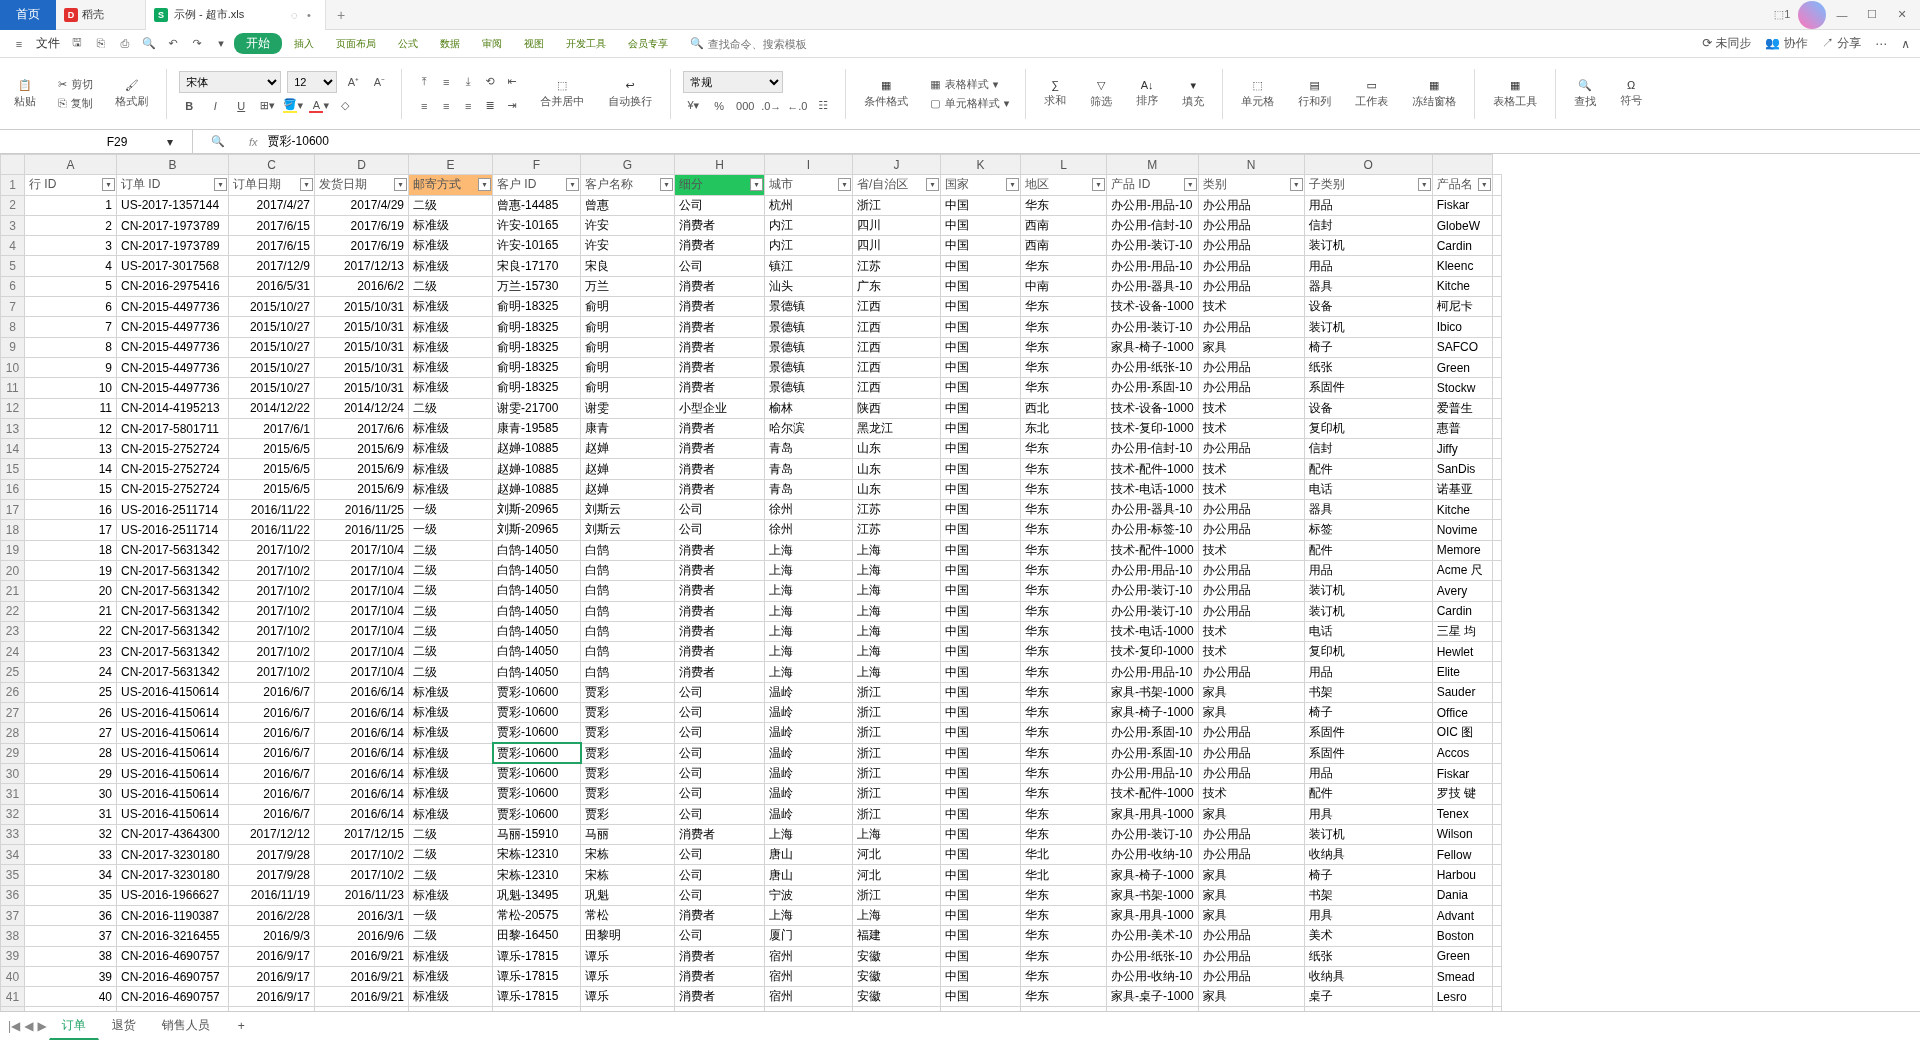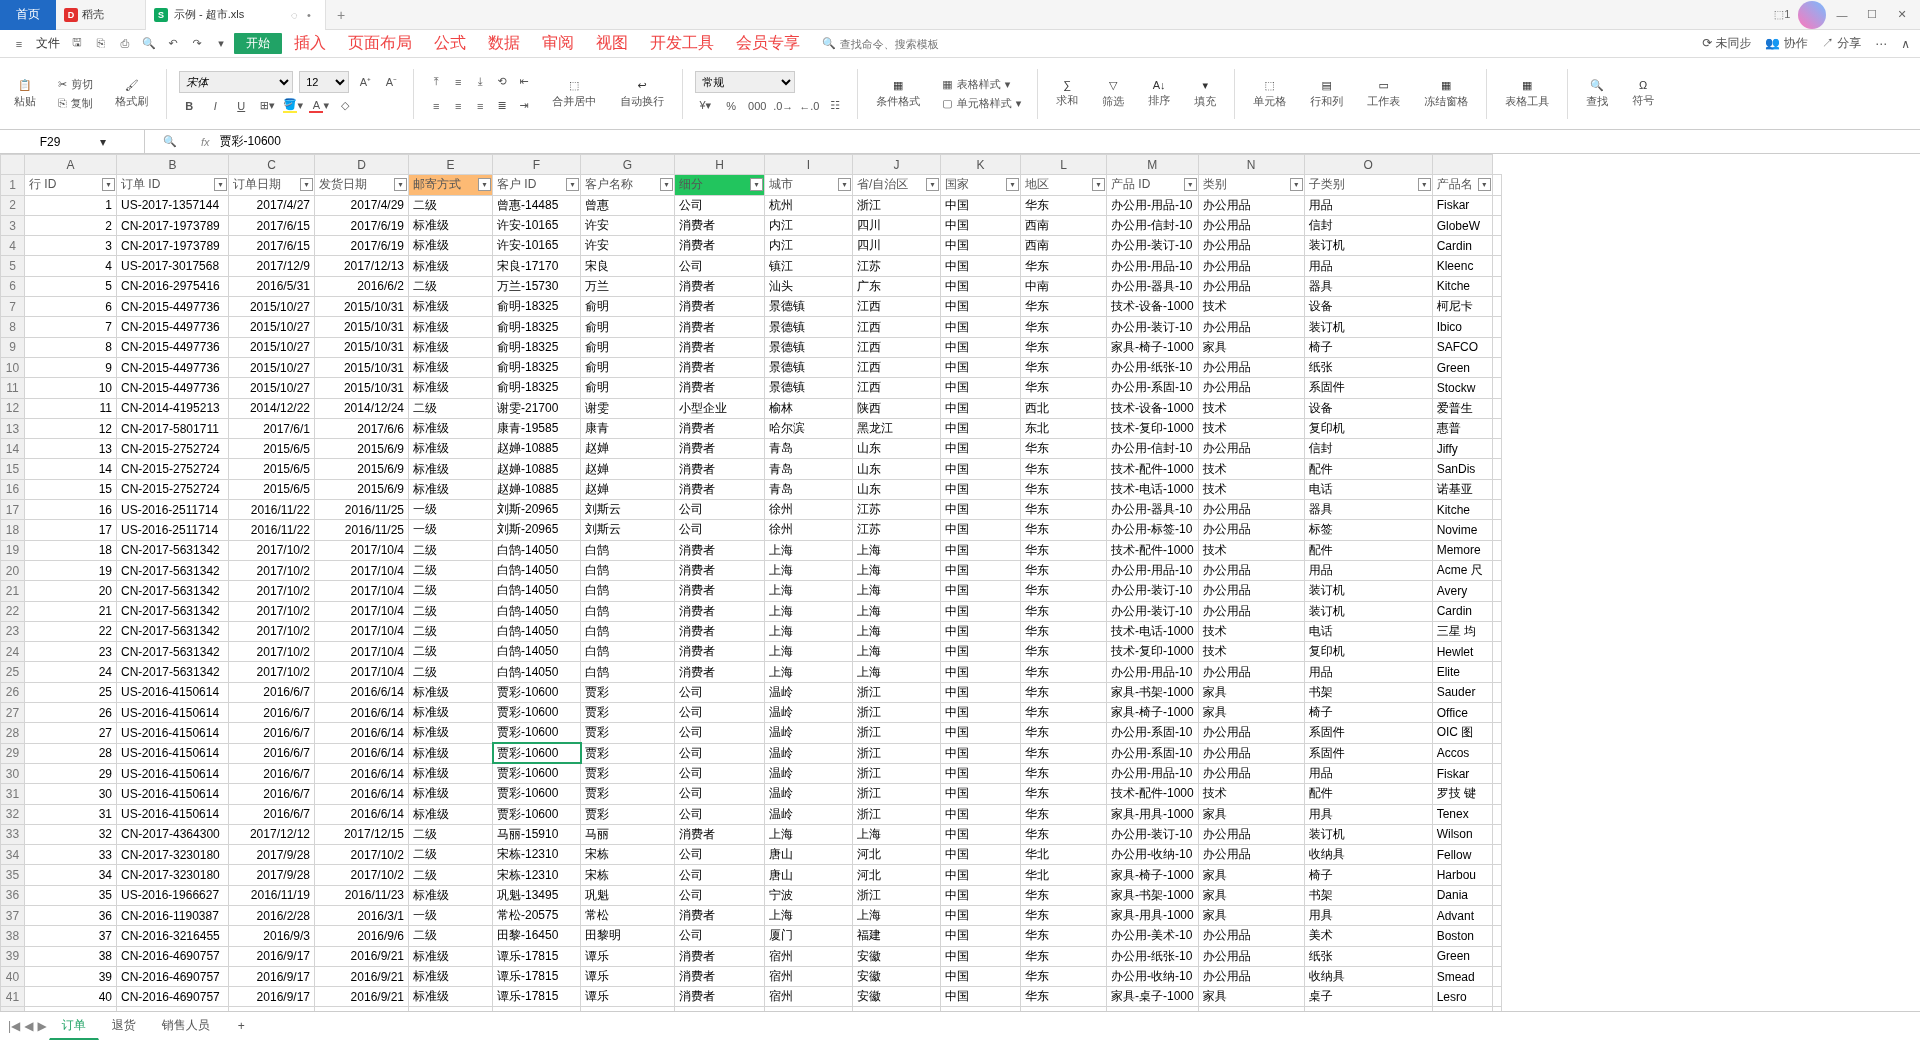--- a/index.html
+++ b/index.html
@@ -11,43 +11,43 @@
 .tab-add { width:30px; height:30px; display:flex; align-items:center; justify-content:center; color:#888; font-size:14px; }
 .spacer { flex:1; }
 .winctrl { display:flex; gap:2px; padding-right:4px; align-items:center; }
 .winctrl span { width:28px; height:28px; display:flex; align-items:center; justify-content:center; color:#666; }
 .icon-dk { width:14px; height:14px; background:#e2302e; border-radius:2px; display:inline-flex; align-items:center; justify-content:center; color:#fff; font-size:9px; font-weight:bold; }
 .icon-sh { width:14px; height:14px; background:#0fa860; border-radius:2px; display:inline-flex; align-items:center; justify-content:center; color:#fff; font-size:9px; font-weight:bold; }
 .tab-dirty { width:10px; color:#888; }
 .menubar { height:28px; display:flex; align-items:center; border-bottom:1px solid #ddd; padding-left:8px; gap:2px; }
 .menubar .mico { width:22px; height:22px; display:flex; align-items:center; justify-content:center; color:#555; }
 .menubar .mlbl { padding:0 4px; color:#333; font-size:12px; }
-.menubar .pill { background:#21a366; color:#fff; border-radius:1px; padding:2px 12px; font-size:12px; }
-.menubar .menutxt { padding:0 10px; color:#ef4444; font-size:16px; }
+.menubar .pill { background:#21a366; color:#fff; border-radius:9px; padding:2px 12px; font-size:12px; }
+.menubar .menutxt { padding:0 10px; color:#4d7c0f; font-size:10px; }
 .menubar .search { display:flex; align-items:center; gap:4px; margin-left:10px; color:#aaa; }
 .menubar .search input { border:none; outline:none; font-size:11px; color:#888; width:140px; }
 .menubar .ractions { margin-left:auto; display:flex; align-items:center; gap:14px; padding-right:10px; color:#555; font-size:12px; }
 .ribbon { height:72px; border-bottom:1px solid #ccc; display:flex; align-items:center; padding:4px 8px; gap:12px; }
 .rgrp { display:flex; flex-direction:column; align-items:center; justify-content:center; height:64px; padding:0 6px; }
 .rlabel { font-size:11px; color:#555; margin-top:2px; }
 .sep { width:1px; height:50px; background:#ddd; }
 .rrow { display:flex; align-items:center; gap:6px; height:22px; }
 .rcol { display:flex; flex-direction:column; gap:2px; justify-content:center; }
 .rbtn { display:flex; align-items:center; gap:4px; padding:1px 4px; color:#555; font-size:11px; }
 select.fsel { border:1px solid #ccc; height:22px; font-size:11px; padding:0 2px; }
-.fsel.font { width:114px;font-style:italic; }
+.fsel.font { width:102px; }
 .fsel.size { width:50px; }
 .iconbtn { width:20px; height:20px; display:flex; align-items:center; justify-content:center; color:#555; }
 .bold { font-weight:bold; }
 .ital { font-style:italic; }
 .underl { text-decoration:underline; }
 .colorline { border-bottom:2px solid #ee3c3c; display:inline-block; width:14px; text-align:center; }
 .hlline { border-bottom:2px solid #ffeb3b; display:inline-block; width:14px; text-align:center; }
 .formulabar { height:24px; display:flex; align-items:center; border-bottom:1px solid #ccc; }
-.namebox { width:145px; height:24px; border-right:1px solid #ccc; display:flex; align-items:center; font-size:12px; color:#333; }
+.namebox { width:145px; height:24px; border-right:1px solid #ccc; display:flex; align-items:center; justify-content:center; font-size:12px; color:#333;margin-left:48px; }
 .namebox input { border:none; outline:none; text-align:center; width:100px; font-size:12px; }
 .fxicons { width:50px; display:flex; align-items:center; justify-content:center; gap:8px; color:#888; }
 .fxlabel { font-style:italic; color:#888; padding:0 6px; }
 .fxinput { flex:1; border:none; outline:none; font-size:12px; padding-left:4px; }
 .grid { position:relative; height:857px; overflow:hidden; font-size:12px; }
 table { border-collapse:collapse; table-layout:fixed; }
 th, td { border:0.5px solid #d4d4d4; height:20.3px; padding:0 4px; white-space:nowrap; overflow:hidden; font-size:12px; color:#000; background:#fff; }
 th { background:#f0f0f0; font-weight:normal; color:#555; text-align:center; position:relative; }
 th.rowh { width:24px; background:#f0f0f0; text-align:center; }
 td.rowh { background:#f0f0f0; text-align:center; color:#777; width:24px; }

